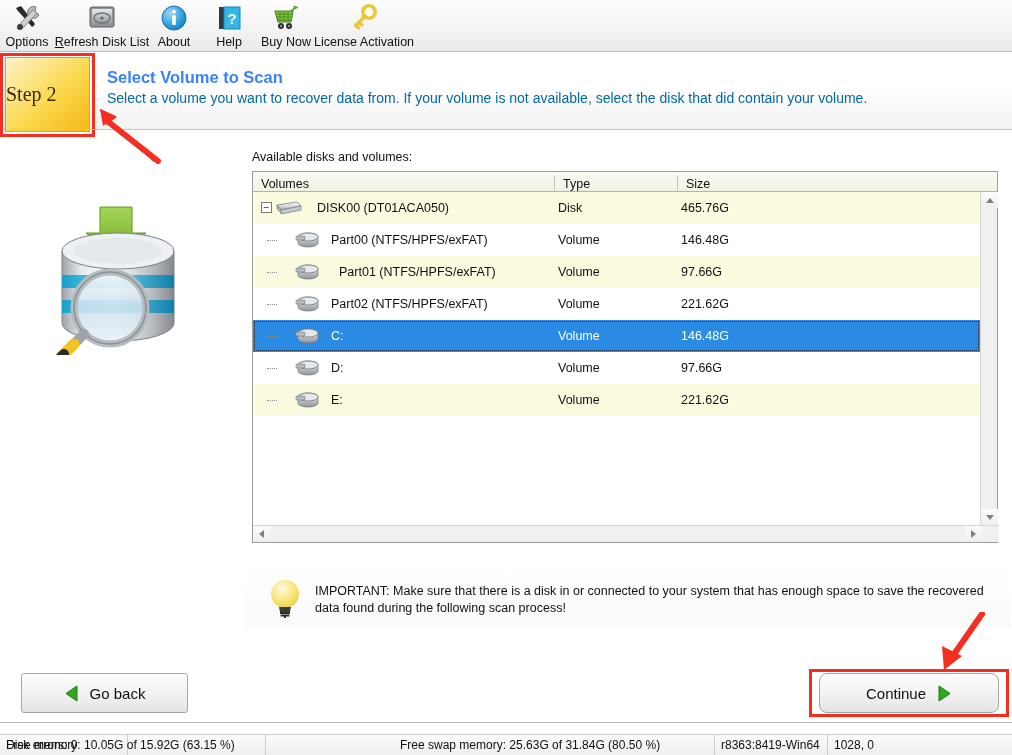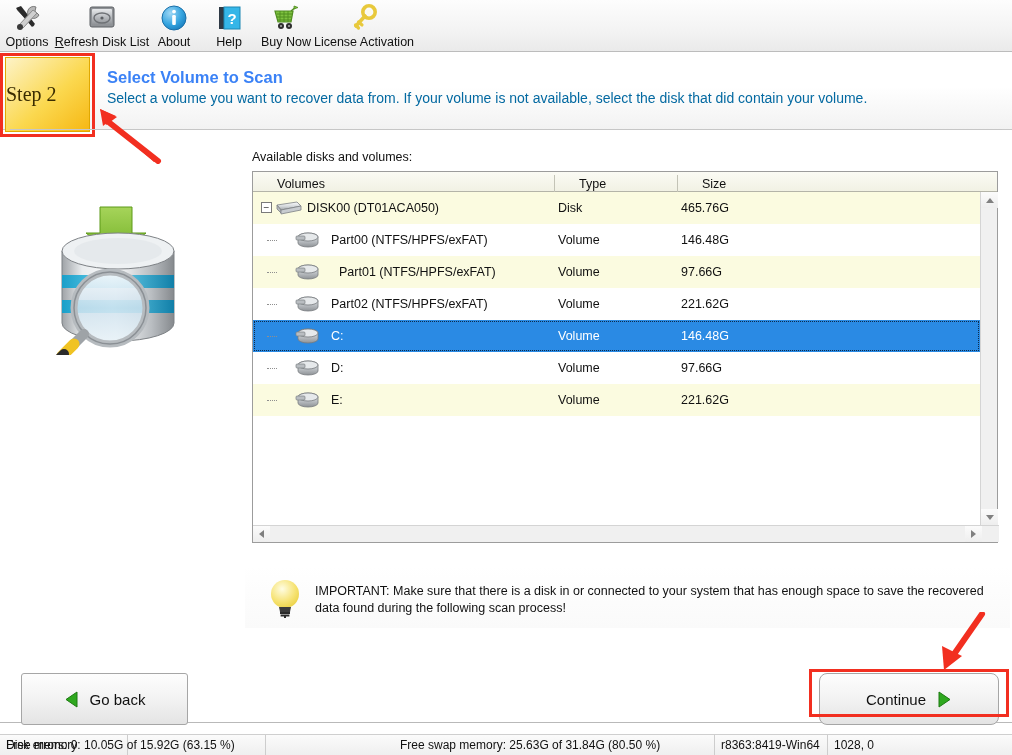--- a/index.html
+++ b/index.html
@@ -68,21 +68,21 @@
     position: absolute; left: 252px; top: 171px; width: 746px; height: 372px;
     border: 1px solid #9c9c9c; background: #ffffff;
   }
   .tbl-head {
     position: relative; height: 20px; width: 100%;
     background: linear-gradient(to bottom, #fbfbf4 0%, #f1f1e4 100%);
     border-bottom: 1px solid #b4b4a8;
   }
   .th {
     position: absolute; top: 3px; height: 19px; line-height: 19px;
-    font-size: 12.5px; color: #111; padding-left: 24px;
+    font-size: 12.5px; color: #111; padding-left: 8px;
     border-right: 1px solid #c3c3b6;
   }
   .th.c0 { left: 0; width: 302px; }
   .th.c1 { left: 302px; width: 123px; }
   .th.c2 { left: 425px; width: 319px; border-right: none; }
 
   .tbl-body { position: relative; width: 100%; height: 350px; overflow: hidden; }
   .rows { position: absolute; left: 0; top: 0; width: 727px; }
   .row {
     position: relative; height: 32px; width: 727px;
@@ -146,21 +146,21 @@
     position: absolute; left: 70px; top: 17px; width: 680px;
     font-size: 12.5px; color: #111; line-height: 17px;
   }
   .bulb { position: absolute; left: 18px; top: 10px; width: 44px; height: 44px; }
 
   
   .bottom-rule {
     position: absolute; left: 0; top: 722px; width: 1012px; height: 1px; background: #b9b9b9;
   }
   .btn {
-    position: absolute; height: 52px;
+    position: absolute; height: 40px;
     background: linear-gradient(to bottom,#fdfdfd 0%,#f3f3f3 48%,#e4e4e4 100%);
     border: 1px solid #a6a6a6; border-radius: 3px;
     display: flex; align-items: center; justify-content: center; gap: 10px;
     font-size: 15px; color: #111; cursor: default;
   }
   #go-back  { left: 21px;  top: 673px; width: 167px; }
   #continue { left: 819px; top: 673px; width: 180px; border-radius: 8px; }
   .cont-outline {
     position: absolute; left: 809px; top: 669px; width: 200px; height: 48px;
     border: 3px solid #f22f20; pointer-events: none;
@@ -370,21 +370,21 @@
                       <stop offset="0" stop-color="#fbfcfd"></stop>
                       <stop offset="0.55" stop-color="#d3d7da"></stop>
                       <stop offset="1" stop-color="#9ea2a6"></stop>
                     </linearGradient>
                   </defs>
                   <path d="M2 5 L22 2 L26 6 L6 10 Z" fill="url(#dg2)" stroke="#7d8185" stroke-width="0.8"></path>
                   <path d="M2 5 L2 9 L6 13 L6 10 Z" fill="#b6babe" stroke="#7d8185" stroke-width="0.8"></path>
                   <path d="M6 10 L26 6 L26 10 L6 14 Z" fill="#c8ccd0" stroke="#7d8185" stroke-width="0.8"></path>
                 </svg>
               </span>
-              <span style="margin-left:2px">DISK00 (DT01ACA050)</span>
+              <span style="margin-left:12px">DISK00 (DT01ACA050)</span>
             </span>
             <span class="cell type">Disk</span>
             <span class="cell size">465.76G</span>
           </div>
           <div class="row even">
             <span class="branch"></span>
             <span class="cell name" style="left:42px">
               <span style="display:inline-flex;width:30px;align-items:center">
                 <svg width="26" height="20" viewBox="0 0 26 20">
                   <defs>

